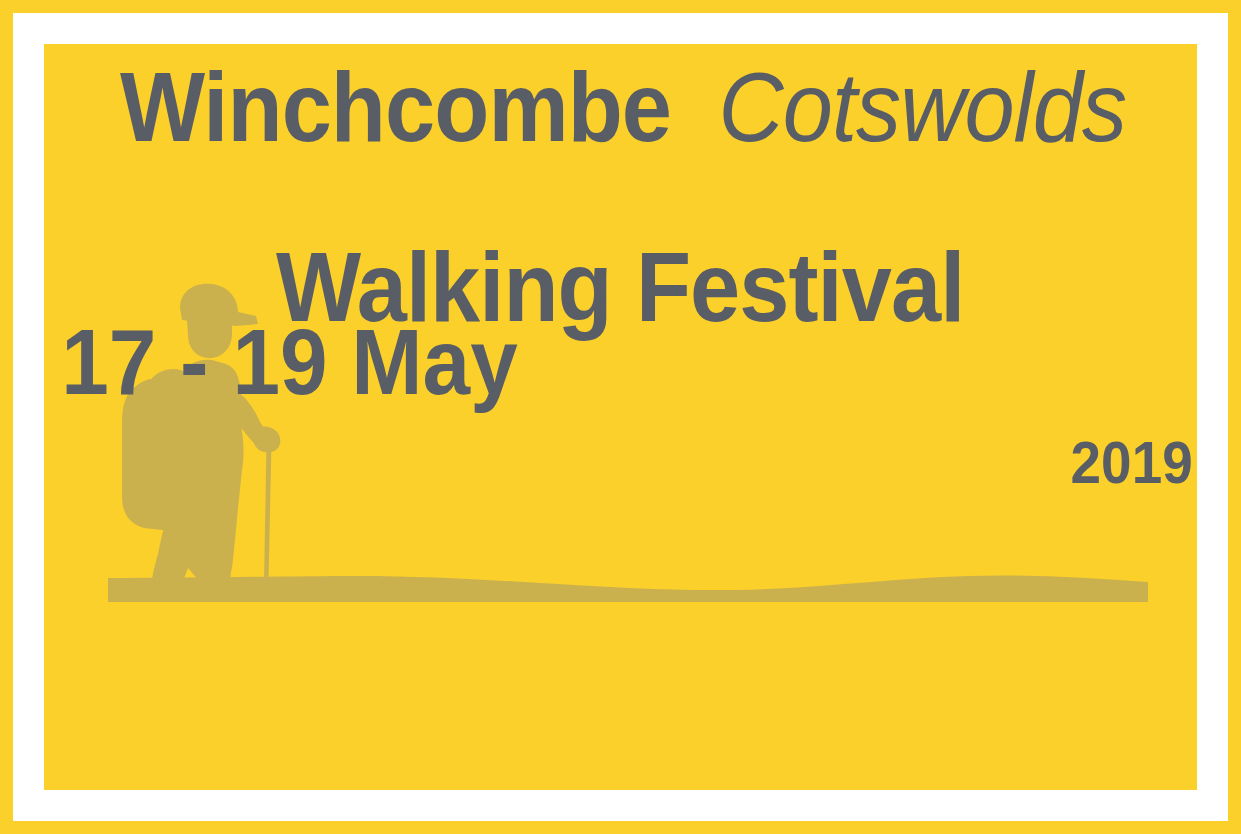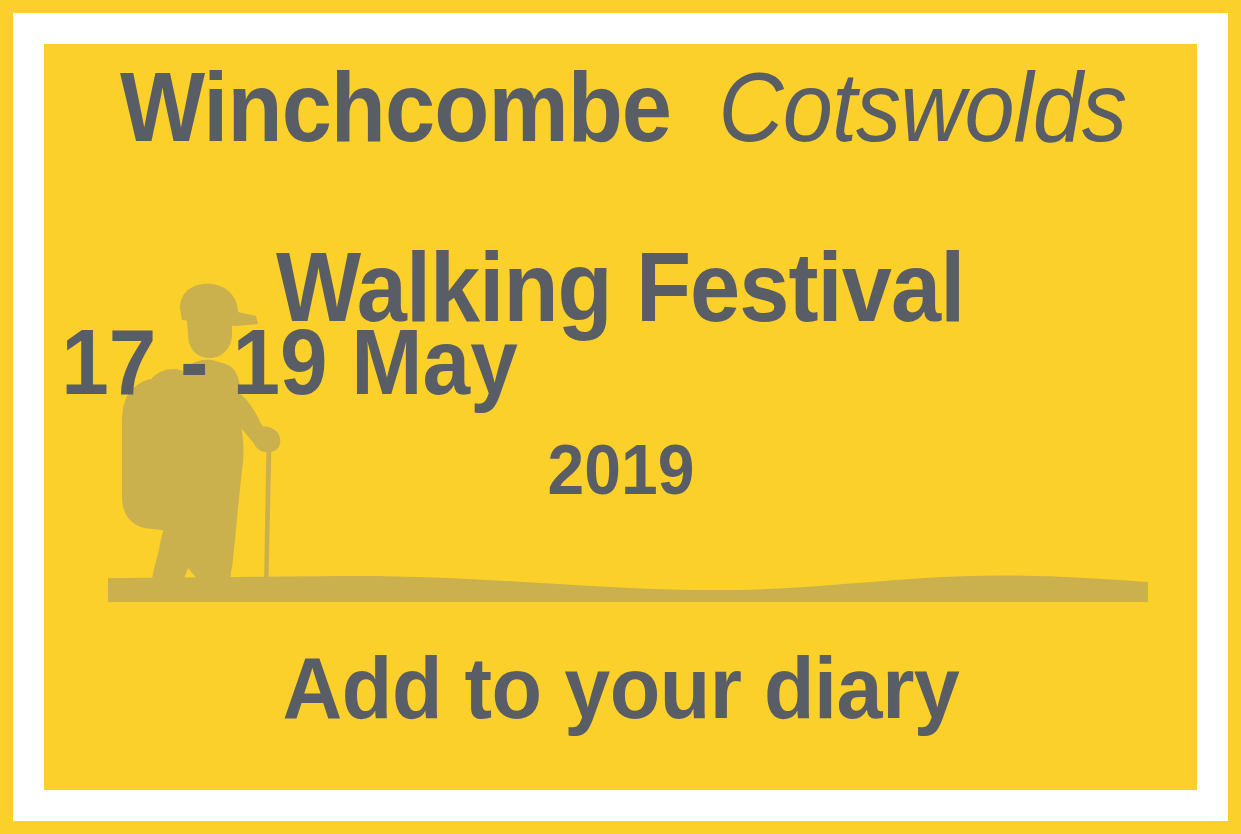--- a/index.html
+++ b/index.html
@@ -107,24 +107,24 @@
     display: inline-block;
     transform: scaleX(0.93);
     transform-origin: center;
   }
 
   .line4 {
     position: absolute;
     left: 0;
     right: 0;
     top: 390px;
-    text-align: center;
-    white-space: nowrap;
-    color: #595E66;
-    font-size: 71px;
+    text-align: right;
+    white-space: nowrap;
+    color: #595E66;
+    font-size: 59px;
     font-weight: 700;
     line-height: 1.0;
   }
   .line4 span {
     display: inline-block;
     transform: scaleX(0.93);
     transform-origin: center;
   }
 
   .cta {
@@ -254,19 +254,16 @@
       </div>
 
       <div class="line3">
         <span>17 - 19 May</span>
       </div>
 
       <div class="line4">
         <span>2019</span>
       </div>
 
-      <div class="cta">
-        <span>Add to your diary</span>
-      </div>
 
     </div>
   </div>
 </div>
 
 </body></html>

